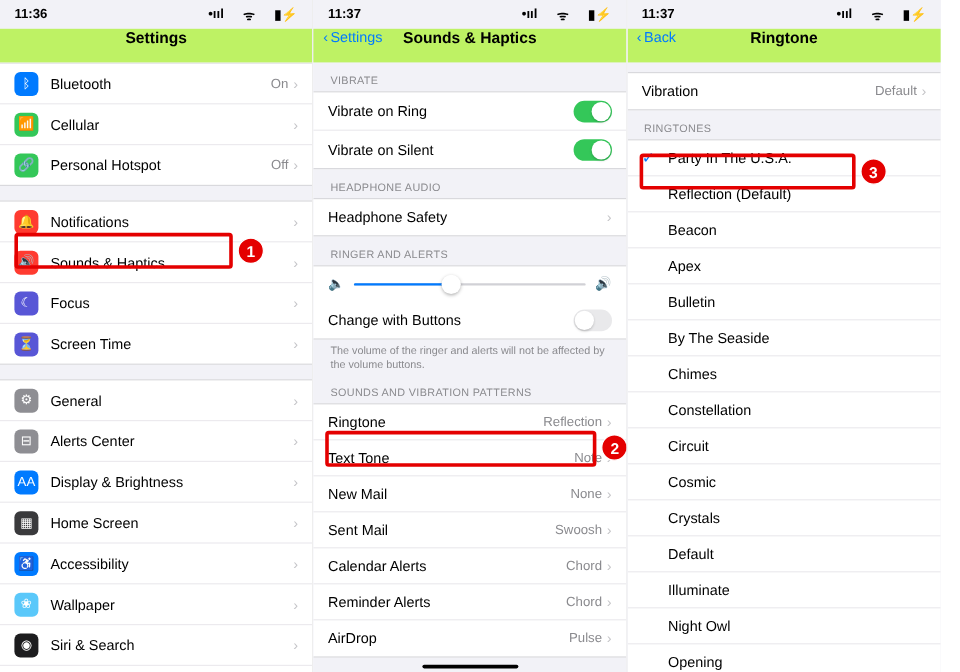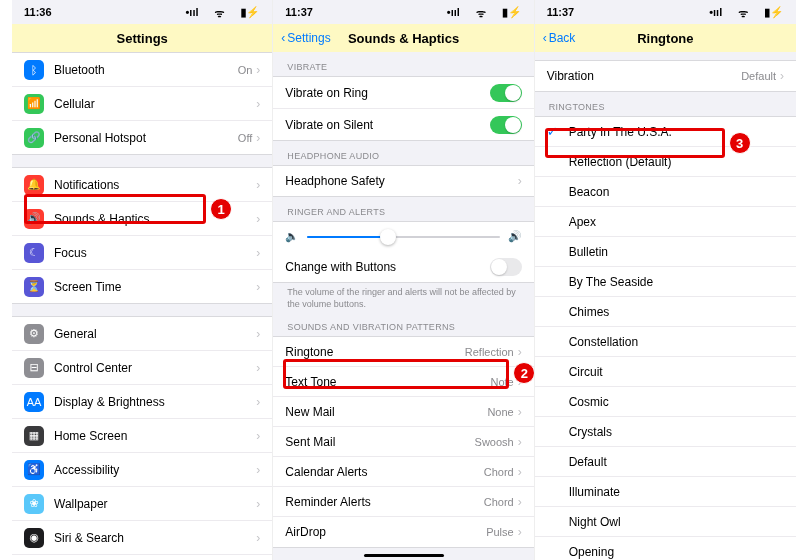--- a/index.html
+++ b/index.html
@@ -1,22 +1,22 @@
 <!DOCTYPE html>
 <html><head>
 <meta charset="utf-8">
 <style>
   * { box-sizing: border-box; margin: 0; padding: 0; }
   body { font-family: -apple-system, "Helvetica Neue", Arial, sans-serif; background: #fff; width: 800px; height: 560px; overflow: hidden; }
-  .wrap { display: flex; width: 784px; height: 560px; margin-left: 12px; }
+  .wrap { display: flex; width: 784px; height: 560px; }
   .col { width: 266.6px; height: 560px; border-right: 1px solid #eee; background: #f2f2f7; position: relative; overflow: hidden; }
   .col:last-child { border-right: none; }
   .status { display:flex; justify-content:space-between; align-items:center; height: 24px; padding: 0 12px; background:#f2f2f7; font-size: 11px; font-weight: 600; }
   .status .right { display:flex; gap:16px; align-items:center; }
-  .nav { display:flex; align-items:center; justify-content:center; height: 28px; position: relative; background:#fef9c3; }
+  .nav { display:flex; align-items:flex-start; justify-content:center; height: 28px; position: relative; background:#bef264; }
   .nav-title { font-size: 13px; font-weight: 600; }
   .nav-back { position:absolute; left:8px; display:flex; align-items:center; gap:2px; color:#007aff; font-size: 12px; }
   .content { height: 508px; overflow-y: hidden; }
   .group-label { font-size: 9px; color: #8a8a8e; letter-spacing: 0.3px; padding: 10px 14px 4px; text-transform: uppercase; }
   .group-note { font-size: 9px; color:#8a8a8e; padding: 4px 14px 2px; line-height:1.3; }
   .group { background: #fff; border-top: 0.5px solid #d9d9dd; border-bottom: 0.5px solid #d9d9dd; }
   .row { display:flex; align-items:center; padding: 6.5px 12px; border-bottom: 0.5px solid #eceaee; font-size: 12px; min-height: 30px; }
   .row:last-child { border-bottom: none; }
   .icon-box { width:20px; height:20px; border-radius:5px; margin-right:10px; display:flex; align-items:center; justify-content:center; color:#fff; font-size:11px; flex-shrink:0; }
   .label { flex:1; color:#000000; }
@@ -101,21 +101,21 @@
         </div>
       <div class="spacer"></div>
       <div class="group" id="c1g3">
           <div class="row">
             <span class="icon-box" style="background: rgb(142, 142, 147);">⚙</span>
             <span class="label">General</span>
             <span class="chev">›</span>
           </div>
           <div class="row">
             <span class="icon-box" style="background: rgb(142, 142, 147);">⊟</span>
-            <span class="label">Control Center</span>
+            <span class="label">Alerts Center</span>
             <span class="chev">›</span>
           </div>
           <div class="row">
             <span class="icon-box" style="background: rgb(0, 122, 255);">AA</span>
             <span class="label">Display &amp; Brightness</span>
             <span class="chev">›</span>
           </div>
           <div class="row">
             <span class="icon-box" style="background: rgb(58, 58, 60);">▦</span>
             <span class="label">Home Screen</span>

